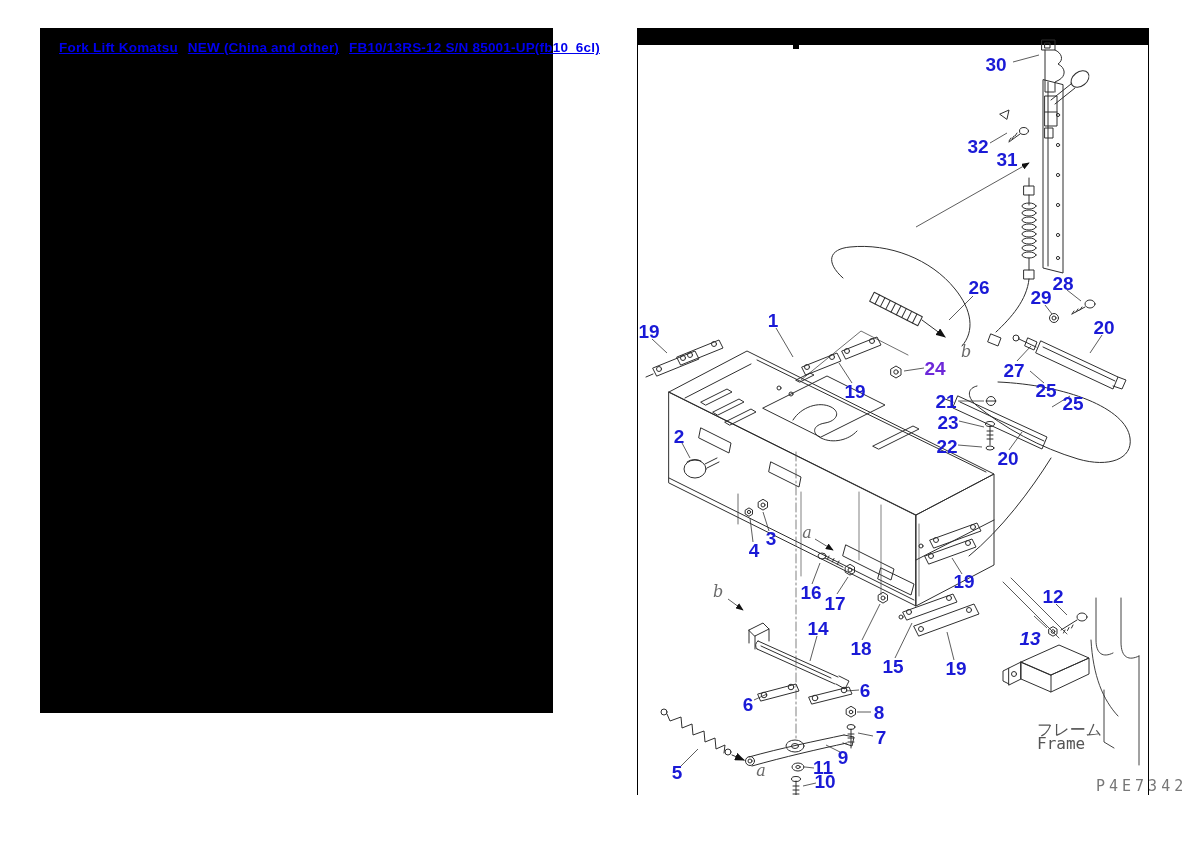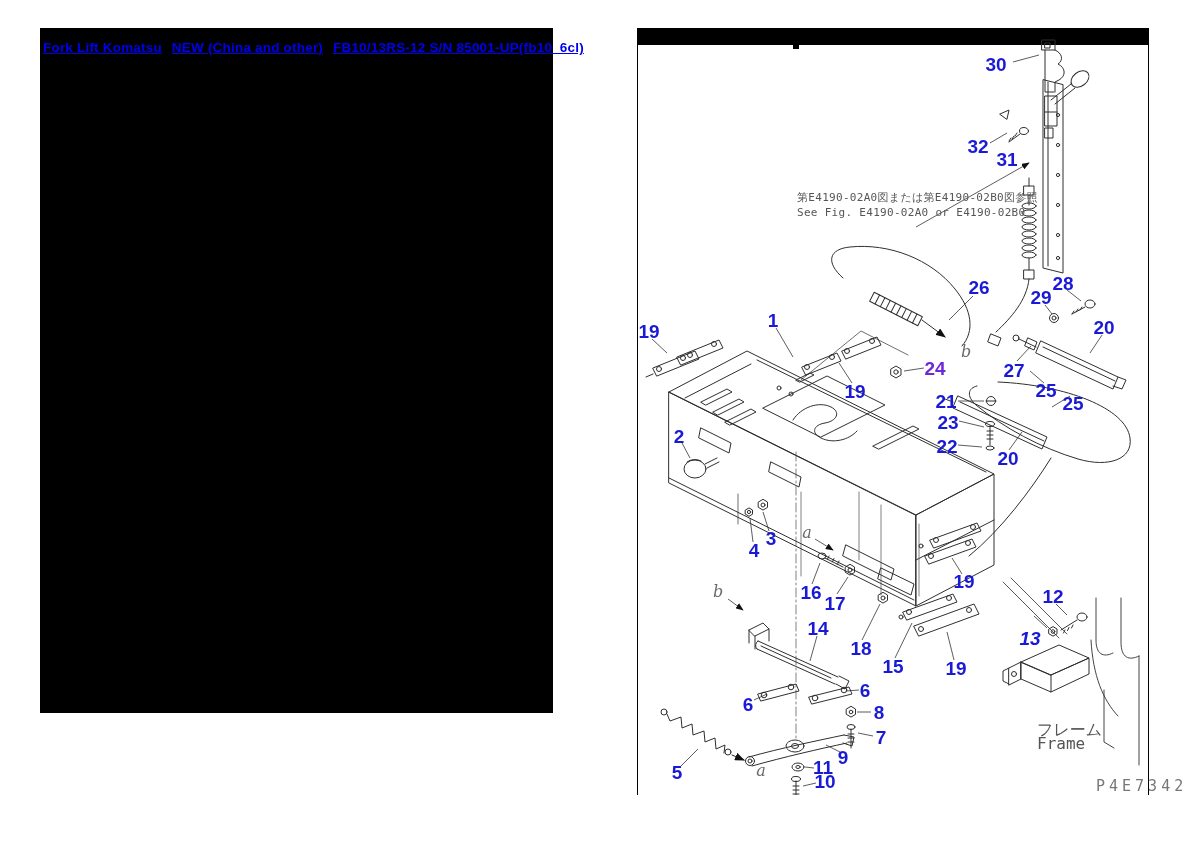--- a/index.html
+++ b/index.html
@@ -7,21 +7,21 @@
     width:1190px;height:842px;position:relative;overflow:hidden;
     background:#ffffff;
     font-family:"Liberation Sans",sans-serif;
   }
   
   .link-panel{
     position:absolute;left:40px;top:28px;width:513px;height:685px;
     background:#000000;
   }
   .link-line{
-    padding:12px 0 0 3px;
+    padding:12px 0 0 19px;
     font-size:13.5px;font-weight:bold;white-space:nowrap;
     letter-spacing:0.2px;
   }
   .toplink{text-decoration:underline;cursor:pointer;}
   .toplink + .toplink{margin-left:6px;}
 
   
   .diagram{
     position:absolute;left:637px;top:28px;width:512px;height:767px;
     background:#ffffff;
@@ -388,24 +388,20 @@
         <path d="M872,736 L857,733"></path>
         <path d="M839,752 L825,745"></path>
         <path d="M813,768 L804,767"></path>
         <path d="M815,783 L802,786"></path>
         <path d="M680,766 L697,749"></path>
         <path d="M814,539 L832,550" marker-end="url(#arr)"></path>
         <path d="M727,599 L742,610" marker-end="url(#arr)"></path>
       </g>
     </svg>
 
-    <div class="note">
-      <div>第E4190-02A0図または第E4190-02B0図参照</div>
-      <div>See Fig. E4190-02A0 or E4190-02B0</div>
-    </div>
 
 
     <div class="frame-label">
       <div>フレーム</div>
       <div>Frame</div>
     </div>
 
     <div class="drawing-number">P4E7342</div>
 
     <div>

